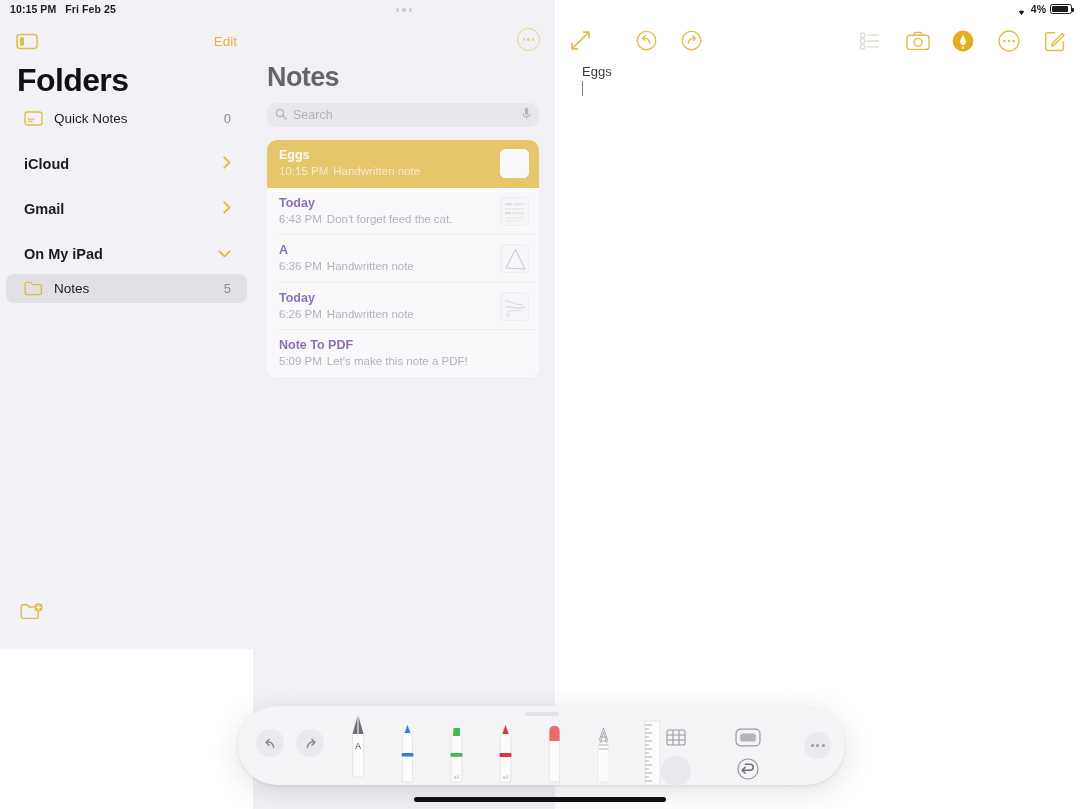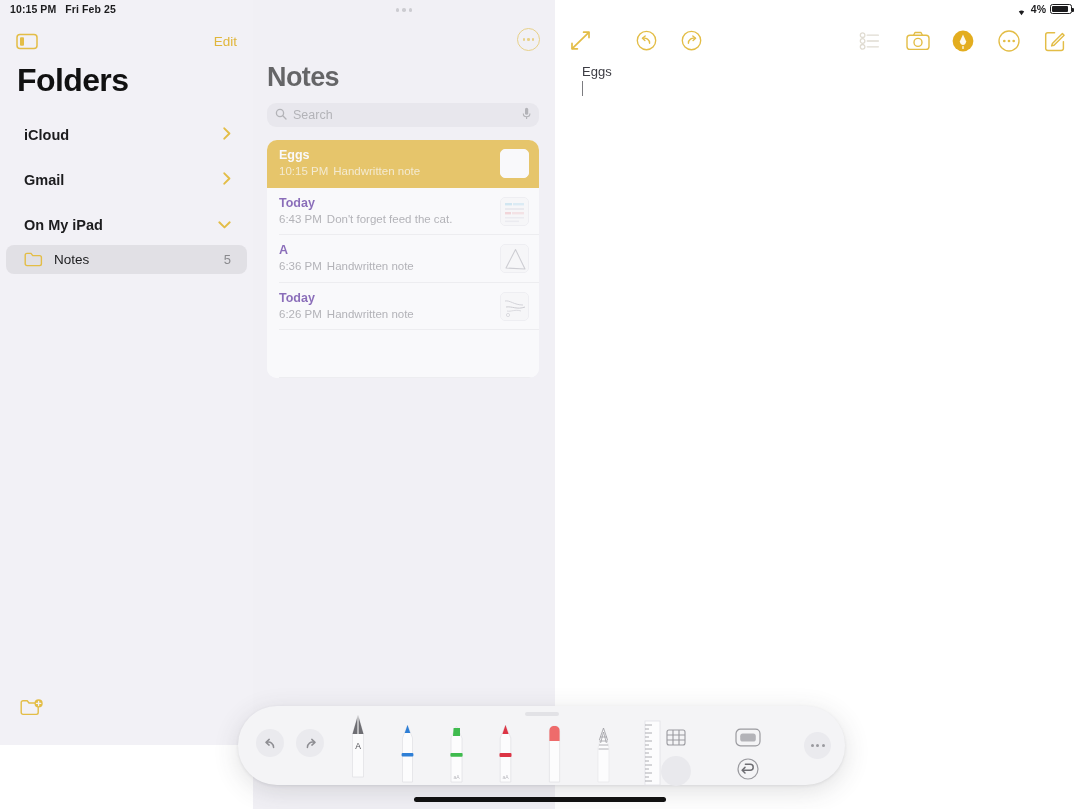--- a/index.html
+++ b/index.html
@@ -33,21 +33,21 @@
     position: relative; padding: 1px;
   }
   .batt i { display: block; height: 100%; background: #1c1c1e; border-radius: 1px; }
   .batt:after {
     content: ""; position: absolute; right: -3px; top: 3px;
     width: 2px; height: 4px; background: #1c1c1e; border-radius: 0 1px 1px 0;
   }
 
   
   .sidebar {
-    position: absolute; left: 0; top: 0; width: 253px; height: 745px;
+    position: absolute; left: 0; top: 0; width: 253px; height: 649px;
     background: #f2f1f6;
     z-index: 5;
     padding-left: 7px;
   }
   .sidebar-top {
     position: absolute; top: 28px; left: 0; width: 253px; height: 26px;
     display: flex; align-items: center; justify-content: space-between;
     padding: 0 16px;
   }
   .sidebar-toggle { width: 22px; height: 17px; cursor: pointer; }
@@ -227,20 +227,31 @@
           <rect x="4" y="4.3" width="4" height="8.4" rx="1" fill="#e3bd46"></rect>
         </svg>
       </span>
       <span class="edit-link">Edit</span>
     </div>
 
     <div class="folders-title">Folders</div>
 
     <div class="sb-list">
 
+      <div class="sb-row">
+        <span class="sb-icon">
+          <svg width="19" height="17" viewBox="0 0 19 17">
+            <rect x="1" y="2" width="17" height="13" rx="2.6" fill="none" stroke="#e3bd46" stroke-width="1.4"></rect>
+            <rect x="3.6" y="8.6" width="7" height="1.1" fill="#e3bd46"></rect>
+            <rect x="3.6" y="10.8" width="5" height="1.1" fill="#e3bd46"></rect>
+          </svg>
+        </span>
+        <span class="sb-label">Quick Notes</span>
+        <span class="sb-count">0</span>
+      </div>
 
       <div class="sb-row spaced">
         <span class="sb-label section">iCloud</span>
         <span class="sb-chev">
           <svg width="8" height="13" viewBox="0 0 8 13">
               <path d="M1.3 1.3 L6.4 6.5 L1.3 11.7" fill="none" stroke="#e3bd46" stroke-width="1.9" stroke-linecap="round" stroke-linejoin="round"></path>
             </svg>
         </span>
       </div>
 
@@ -377,20 +388,26 @@
             <path d="M4 8 C9 7 13 12 22 12" fill="none" stroke="#c2c2c8" stroke-width="1"></path>
             <path d="M5 14 C11 13 16 17 24 14" fill="none" stroke="#b5b5bb" stroke-width="1"></path>
             <path d="M6 18 C10 19 14 16 20 18" fill="none" stroke="#c8c8ce" stroke-width=".9"></path>
             <circle cx="7" cy="22" r="1.6" fill="none" stroke="#c8c8ce" stroke-width=".9"></circle>
           </svg>
         </div>
         <div class="nrow-div"></div>
       </div>
 
       <div class="nrow">
+        <div class="nrow-txt">
+          <div class="nrow-title">Note To PDF</div>
+          <div class="nrow-sub">
+            <b>5:09 PM</b><span>Let's make this note a PDF!</span>
+          </div>
+        </div>
         <div class="nrow-div"></div>
       </div>
 
     </div>
   </div>
 
   <div class="editor">
 
     <div class="ed-toolbar">
 

